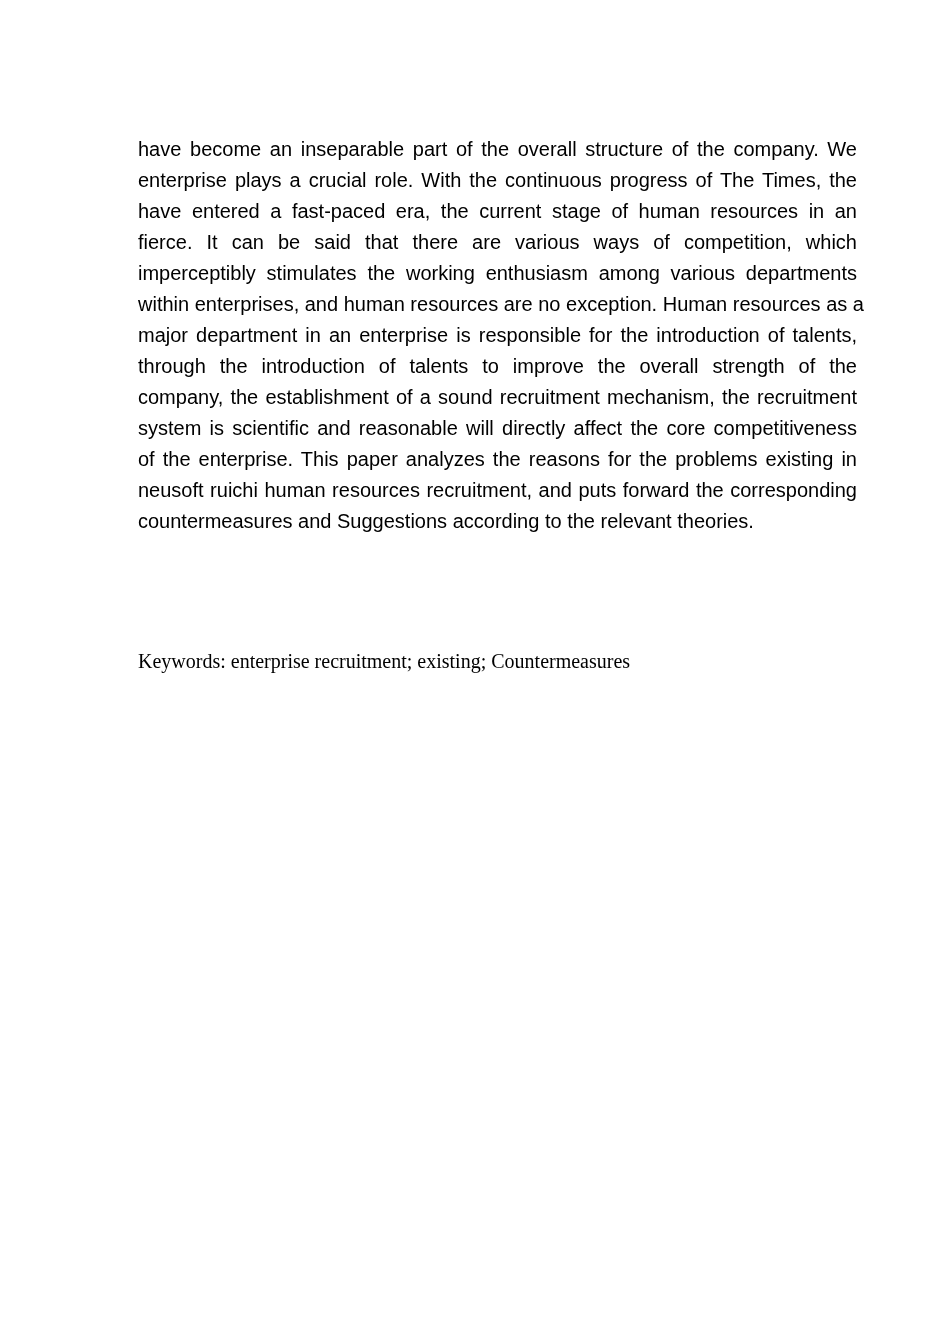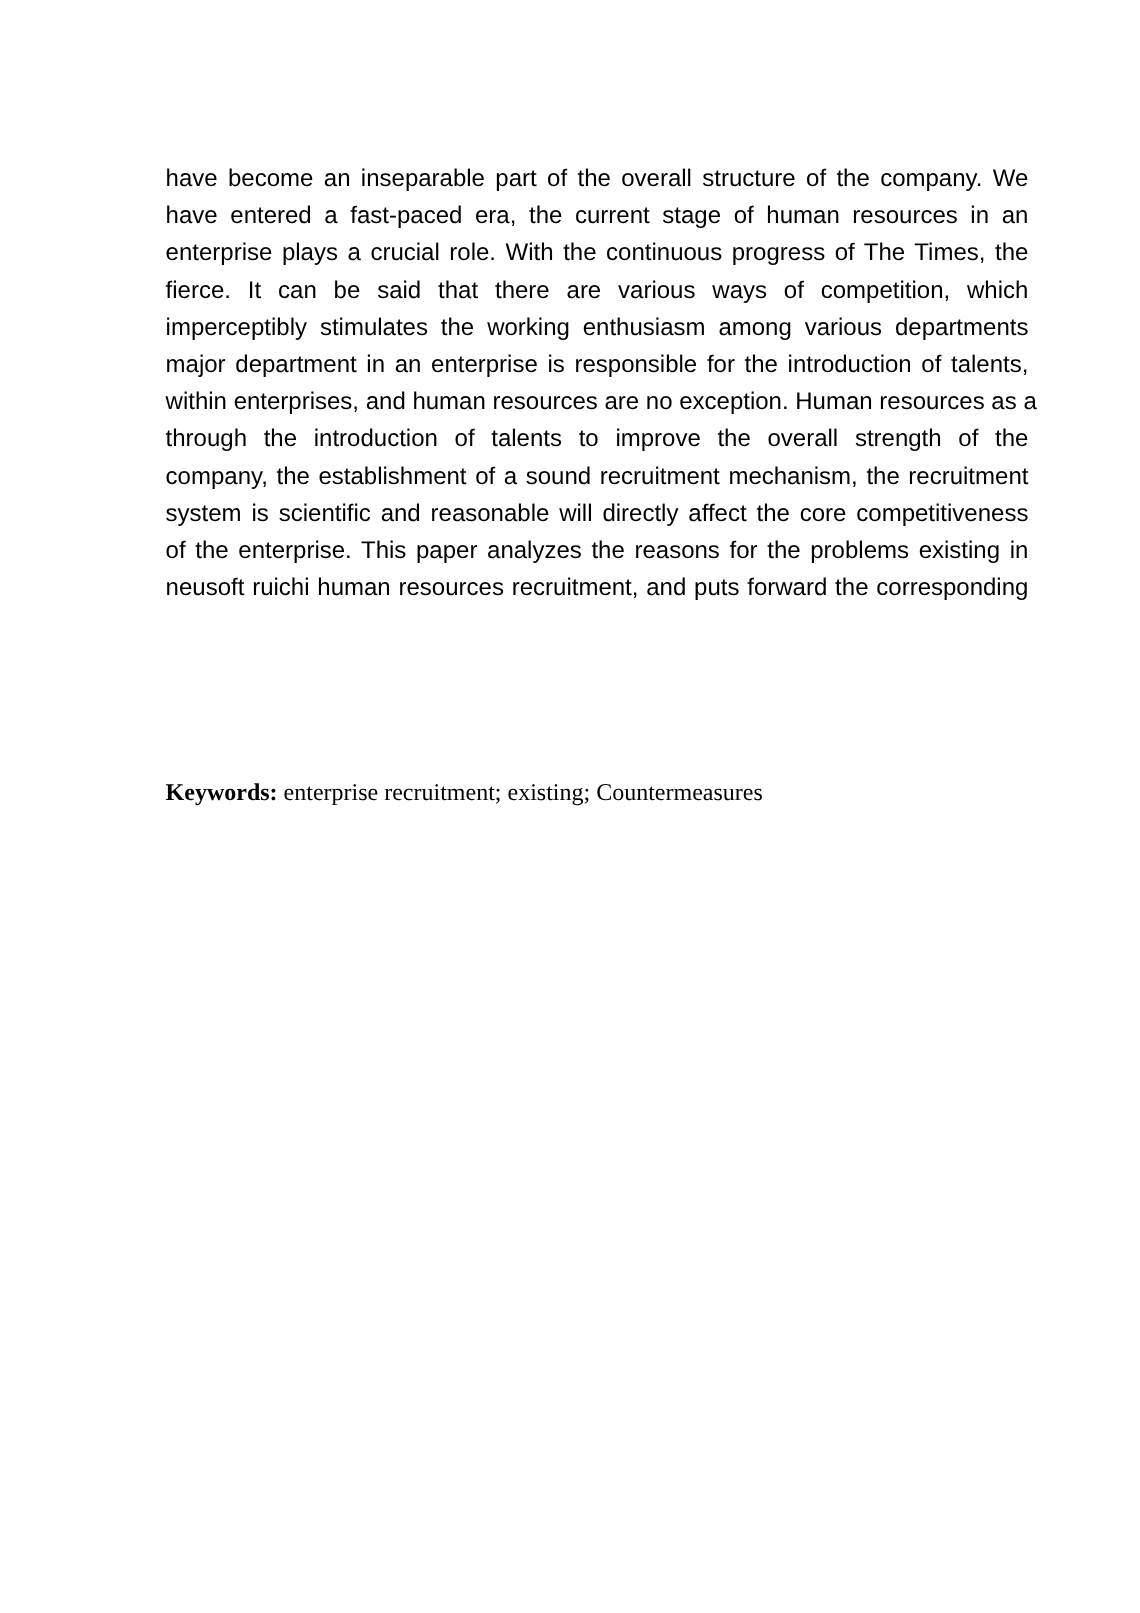--- a/index.html
+++ b/index.html
@@ -48,36 +48,37 @@
       left: 138px;
       top: 646px;
       font-family: "Liberation Serif", serif;
       font-size: 20px;
       line-height: 31px;
       color: #000000;
       margin: 0;
       white-space: nowrap;
     }
     .keywords .kw-label {
-      font-weight: bold;
+      font-weight: normal;
     }
   </style>
 </head>
 <body>
 
 <div class="page">
   <div class="abstract-body">
     <span class="line">have become an inseparable part of the overall structure of the company. We</span>
+    <span class="line">enterprise plays a crucial role. With the continuous progress of The Times, the</span>
     <span class="line">have entered a fast-paced era, the current stage of human resources in an</span>
-    <span class="line">enterprise plays a crucial role. With the continuous progress of The Times, the</span>
     <span class="line">fierce. It can be said that there are various ways of competition, which</span>
     <span class="line">imperceptibly stimulates the working enthusiasm among various departments</span>
+    <span class="line">within enterprises, and human resources are no exception. Human resources as a</span>
     <span class="line">major department in an enterprise is responsible for the introduction of talents,</span>
-    <span class="line">within enterprises, and human resources are no exception. Human resources as a</span>
     <span class="line">through the introduction of talents to improve the overall strength of the</span>
     <span class="line">company, the establishment of a sound recruitment mechanism, the recruitment</span>
     <span class="line">system is scientific and reasonable will directly affect the core competitiveness</span>
     <span class="line">of the enterprise. This paper analyzes the reasons for the problems existing in</span>
     <span class="line">neusoft ruichi human resources recruitment, and puts forward the corresponding</span>
+    <span class="line last">countermeasures and Suggestions according to the relevant theories.</span>
   </div>
 
   <p class="keywords"><span class="kw-label">Keywords:</span><span> enterprise recruitment; existing; Countermeasures</span></p>
 </div>
 
 </body></html>

